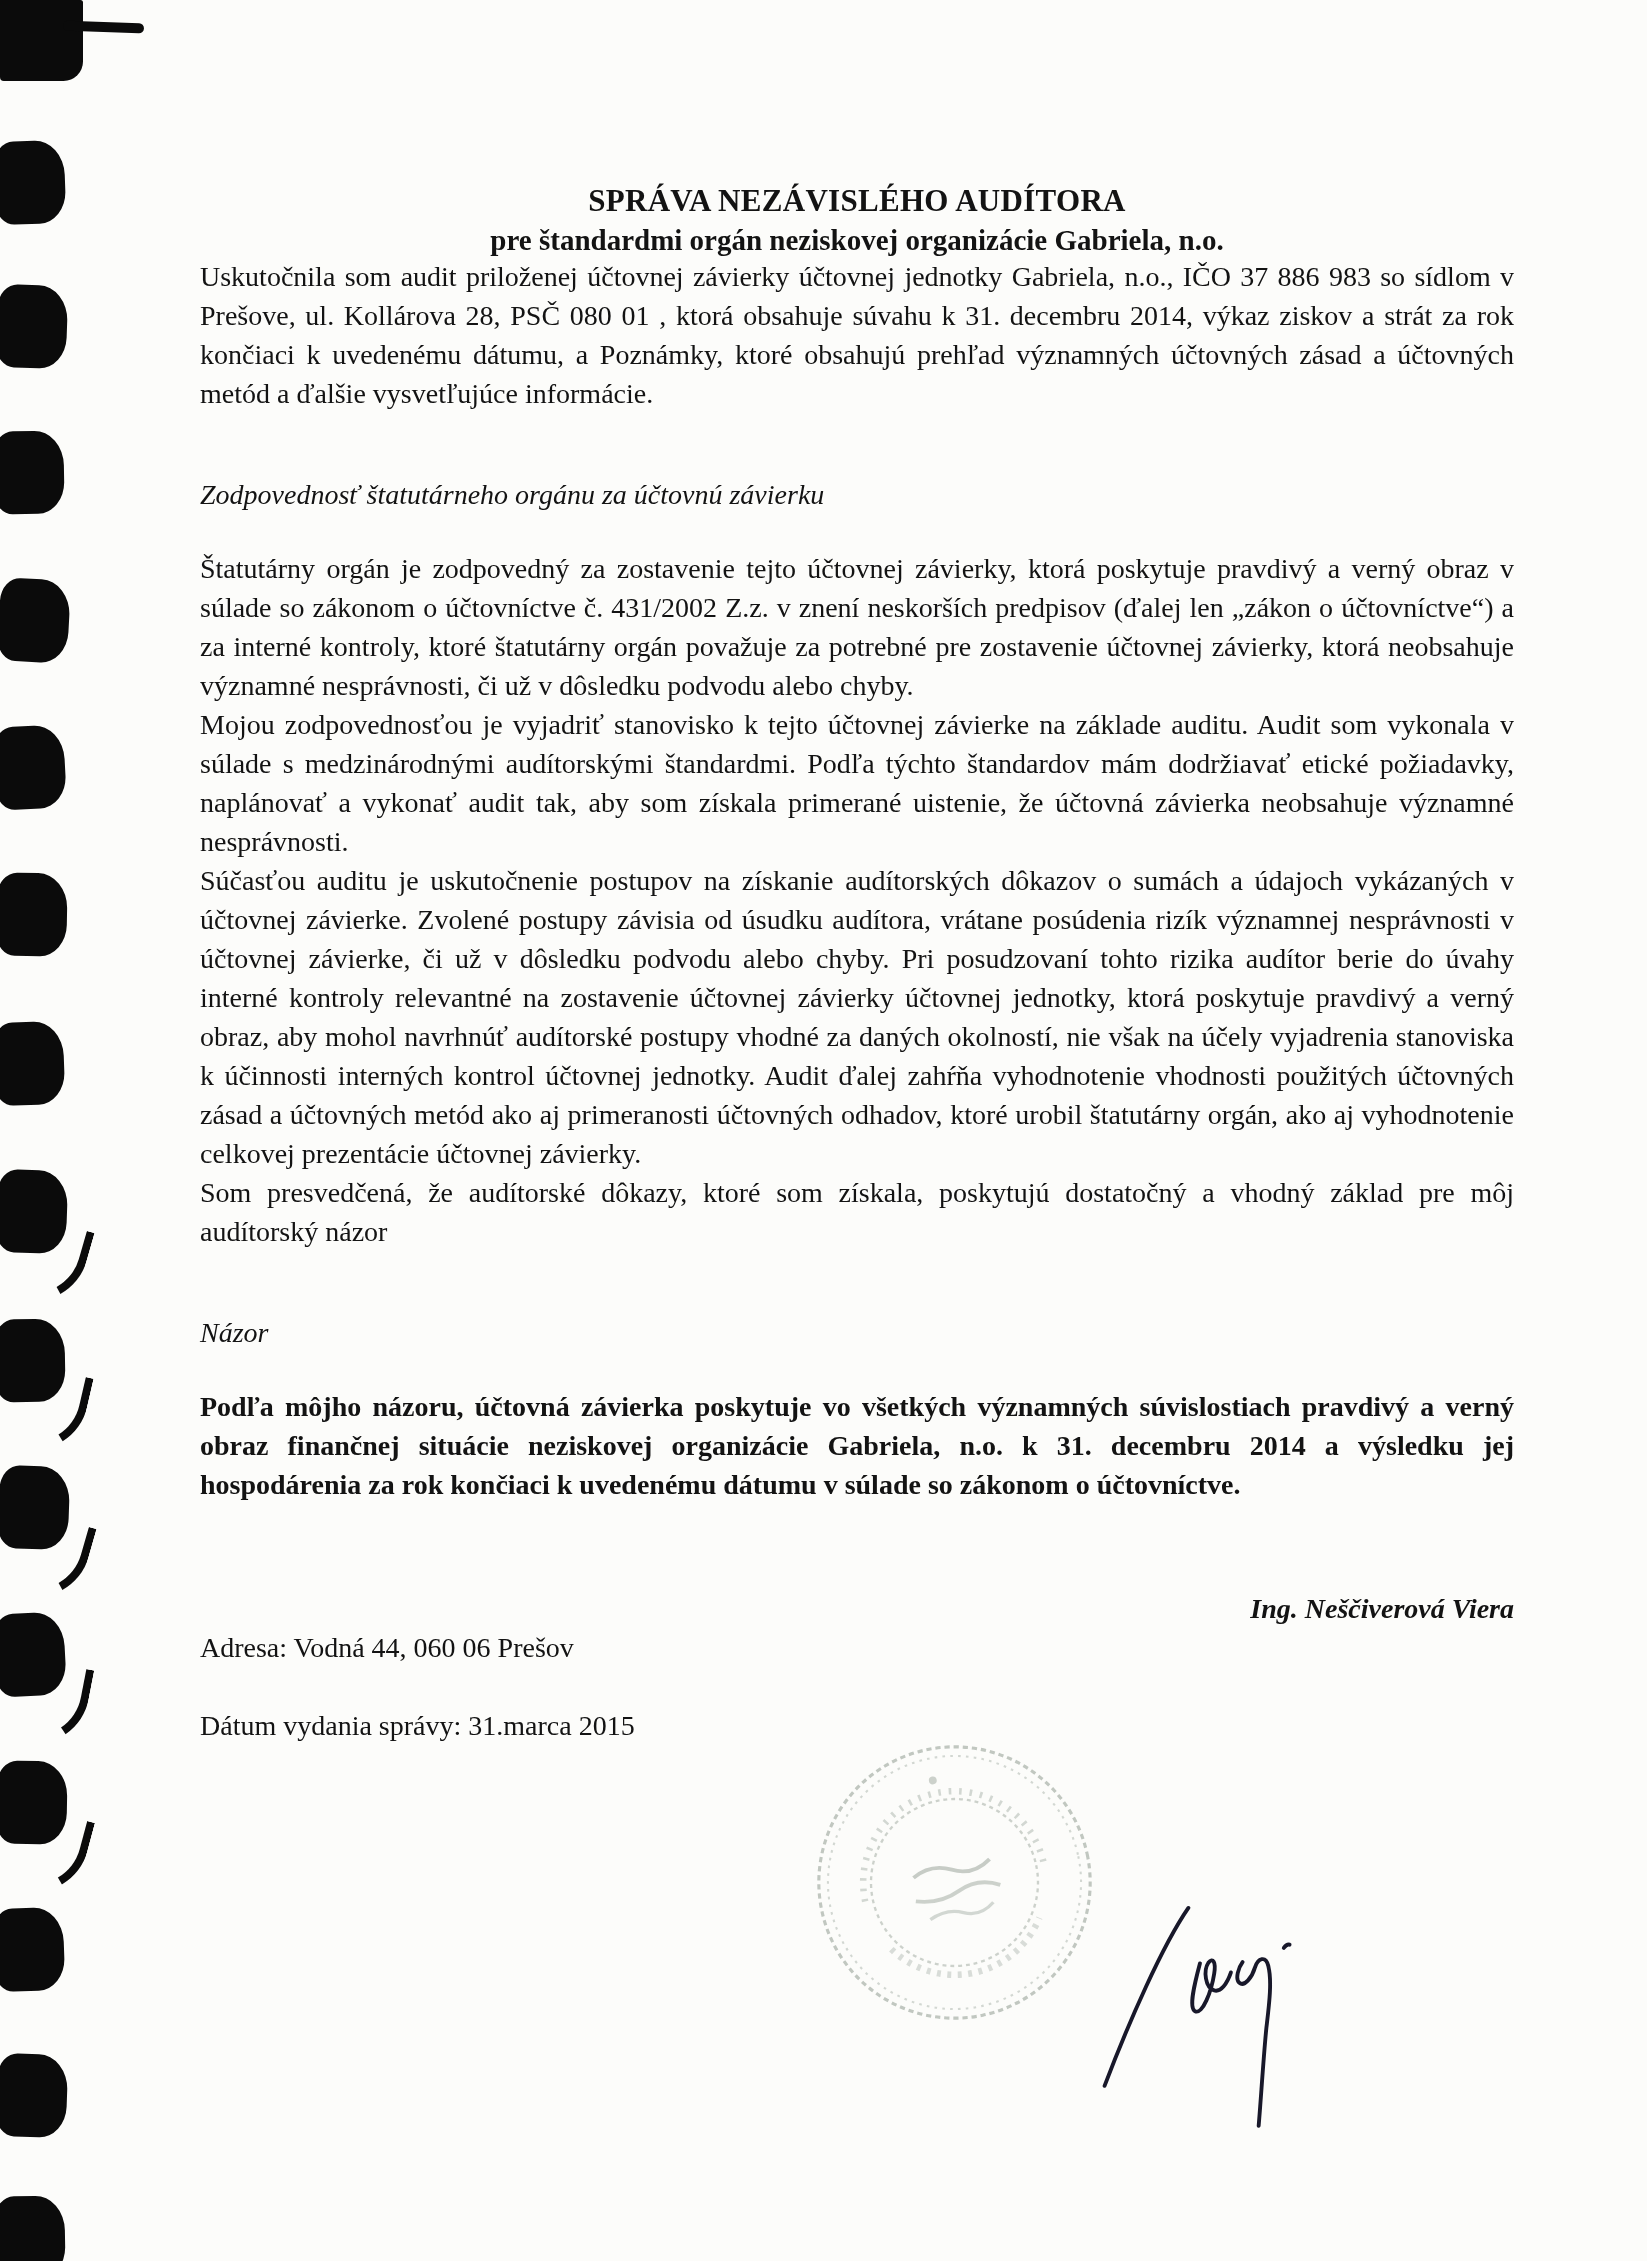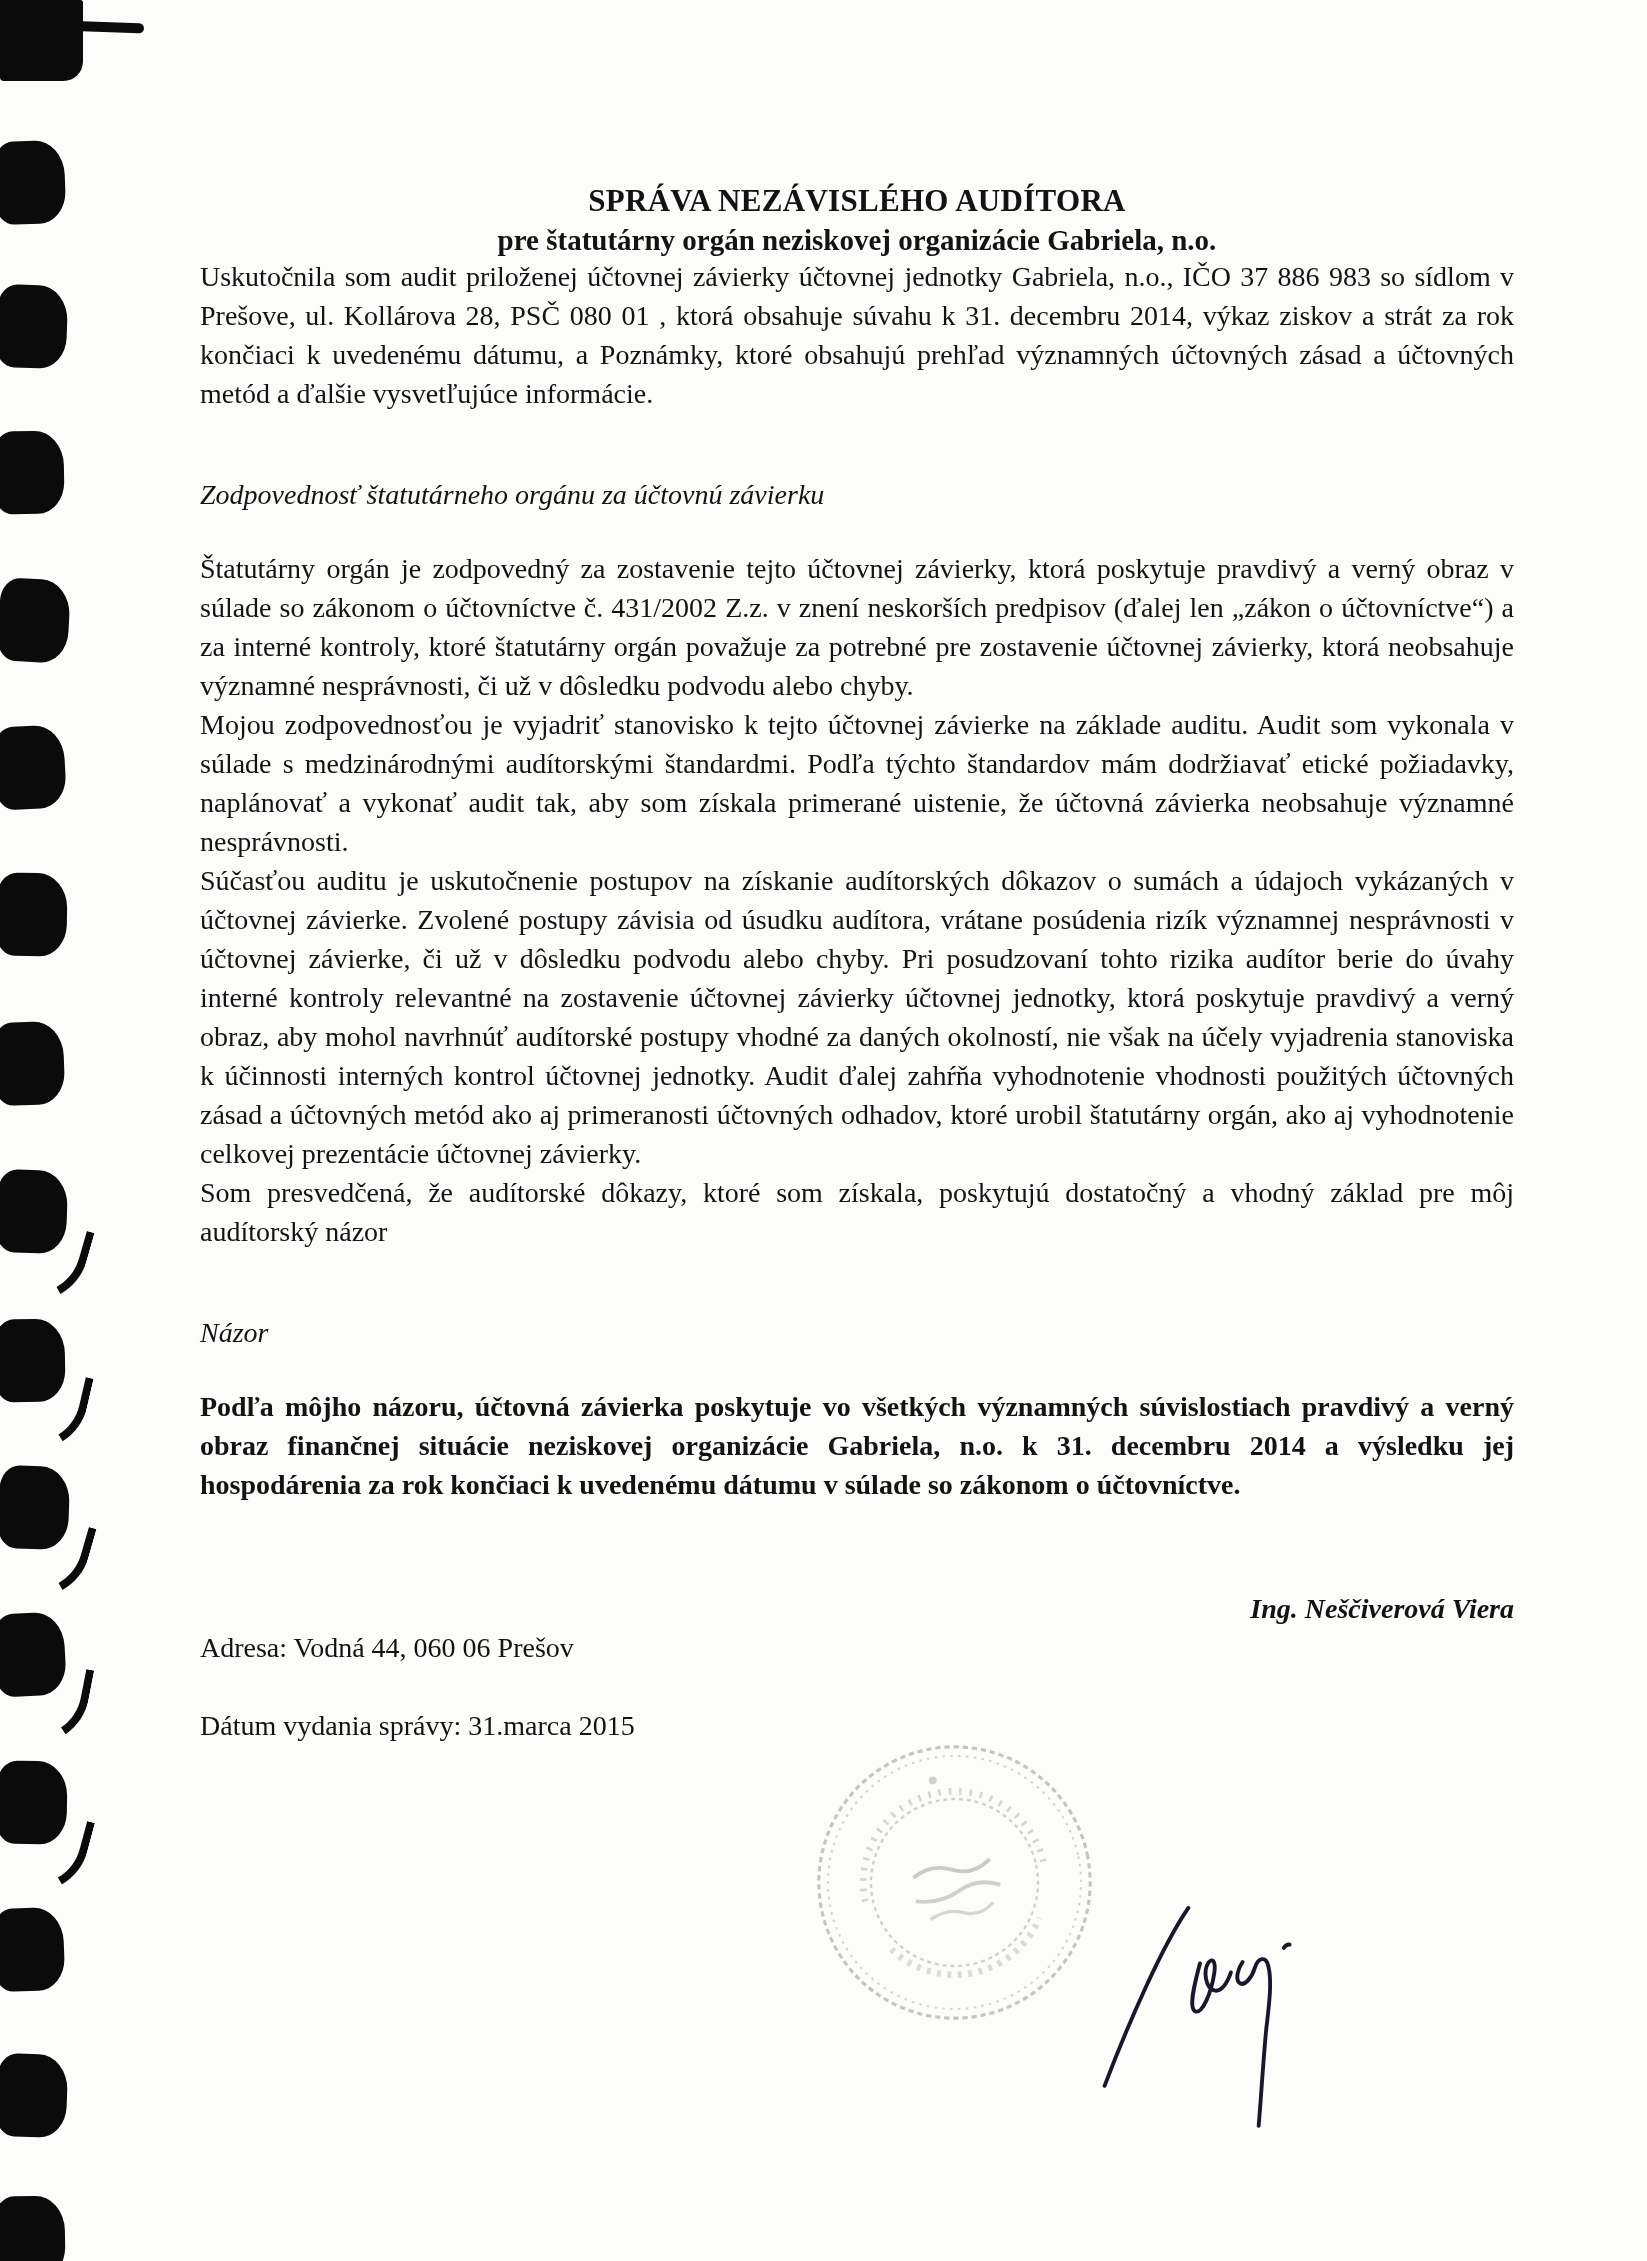--- a/index.html
+++ b/index.html
@@ -131,21 +131,21 @@
     <div class="hole tail" style="left:-1.3px;top:1466px;transform:rotate(2deg)"></div>
     <div class="hole tail" style="left:-5.2px;top:1613px;transform:rotate(-3deg)"></div>
     <div class="hole tail" style="left:-2.6px;top:1761px;transform:rotate(1deg)"></div>
     <div class="hole" style="left:-6.5px;top:1908px;transform:rotate(-2deg)"></div>
     <div class="hole" style="left:-2.6px;top:2054px;transform:rotate(2deg)"></div>
     <div class="hole" style="left:-5.2px;top:2196px;transform:rotate(-1deg)"></div>
   </div>
 
   <div class="content">
     <h1 class="title">SPRÁVA NEZÁVISLÉHO AUDÍTORA</h1>
-    <h2 class="subtitle">pre štatutárny orgán neziskovej organizácie Gabriela, n.o.</h2>
+    <h2 class="subtitle">pre štandardmi orgán neziskovej organizácie Gabriela, n.o.</h2>
 
     <p class="body intro">Uskutočnila som audit priloženej účtovnej závierky účtovnej jednotky Gabriela, n.o., IČO 37 886 983 so sídlom v Prešove, ul. Kollárova 28, PSČ 080 01 , ktorá obsahuje súvahu k 31. decembru 2014, výkaz ziskov a strát za rok končiaci k uvedenému dátumu, a Poznámky, ktoré obsahujú prehľad významných účtovných zásad a účtovných metód a ďalšie vysvetľujúce informácie.</p>
 
     <h3 class="sec">Zodpovednosť štatutárneho orgánu za účtovnú závierku</h3>
     <p class="body">Štatutárny orgán je zodpovedný za zostavenie tejto účtovnej závierky, ktorá poskytuje pravdivý a verný obraz v súlade so zákonom o účtovníctve č. 431/2002 Z.z. v znení neskorších predpisov (ďalej len „zákon o účtovníctve“) a za interné kontroly, ktoré štatutárny orgán považuje za potrebné pre zostavenie účtovnej závierky, ktorá neobsahuje významné nesprávnosti, či už v dôsledku podvodu alebo chyby.</p>
 
     <p class="body">Mojou zodpovednosťou je vyjadriť stanovisko k tejto účtovnej závierke na základe auditu. Audit som vykonala v súlade s medzinárodnými audítorskými štandardmi. Podľa týchto štandardov mám dodržiavať etické požiadavky, naplánovať a vykonať audit tak, aby som získala primerané uistenie, že účtovná závierka neobsahuje významné nesprávnosti.</p>
     <p class="body gap">Súčasťou auditu je uskutočnenie postupov na získanie audítorských dôkazov o sumách a údajoch vykázaných v účtovnej závierke. Zvolené postupy závisia od úsudku audítora, vrátane posúdenia rizík významnej nesprávnosti v účtovnej závierke, či už v dôsledku podvodu alebo chyby. Pri posudzovaní tohto rizika audítor berie do úvahy interné kontroly relevantné na zostavenie účtovnej závierky účtovnej jednotky, ktorá poskytuje pravdivý a verný obraz, aby mohol navrhnúť audítorské postupy vhodné za daných okolností, nie však na účely vyjadrenia stanoviska k účinnosti interných kontrol účtovnej jednotky. Audit ďalej zahŕňa vyhodnotenie vhodnosti použitých účtovných zásad a účtovných metód ako aj primeranosti účtovných odhadov, ktoré urobil štatutárny orgán, ako aj vyhodnotenie celkovej prezentácie účtovnej závierky.</p>
     <p class="body gap">Som presvedčená, že audítorské dôkazy, ktoré som získala, poskytujú dostatočný a vhodný základ pre môj audítorský názor</p>
 

